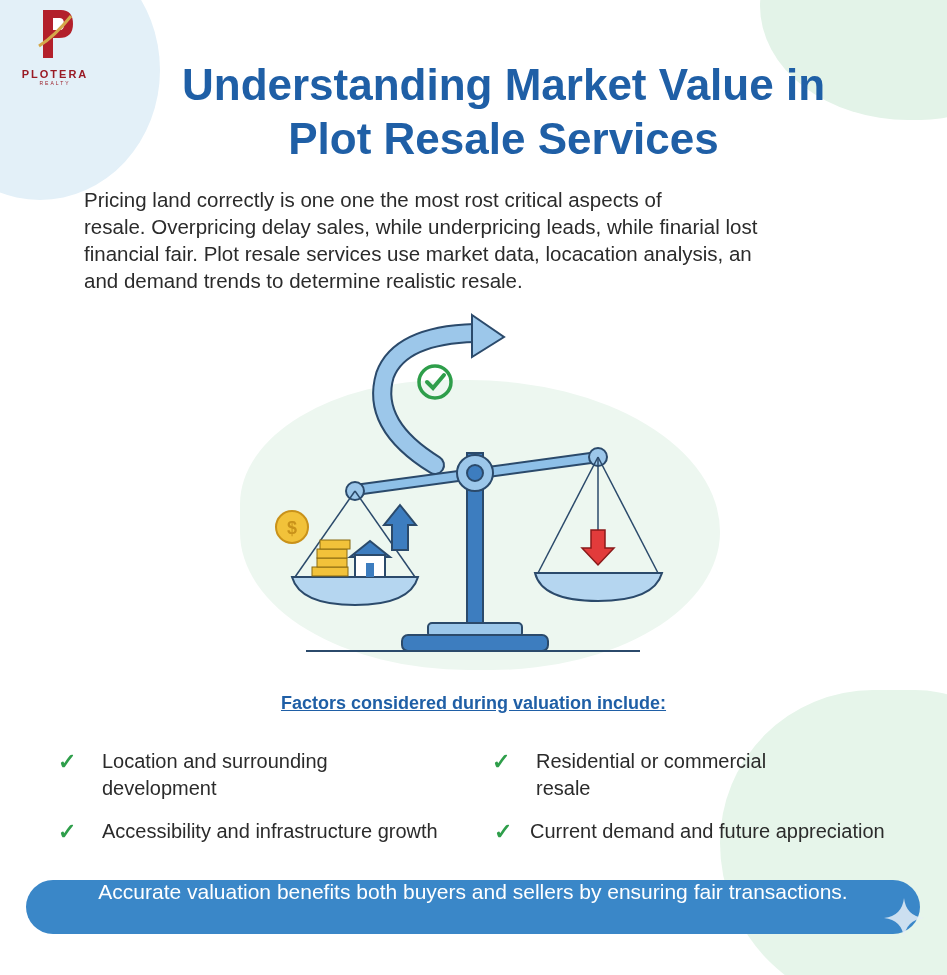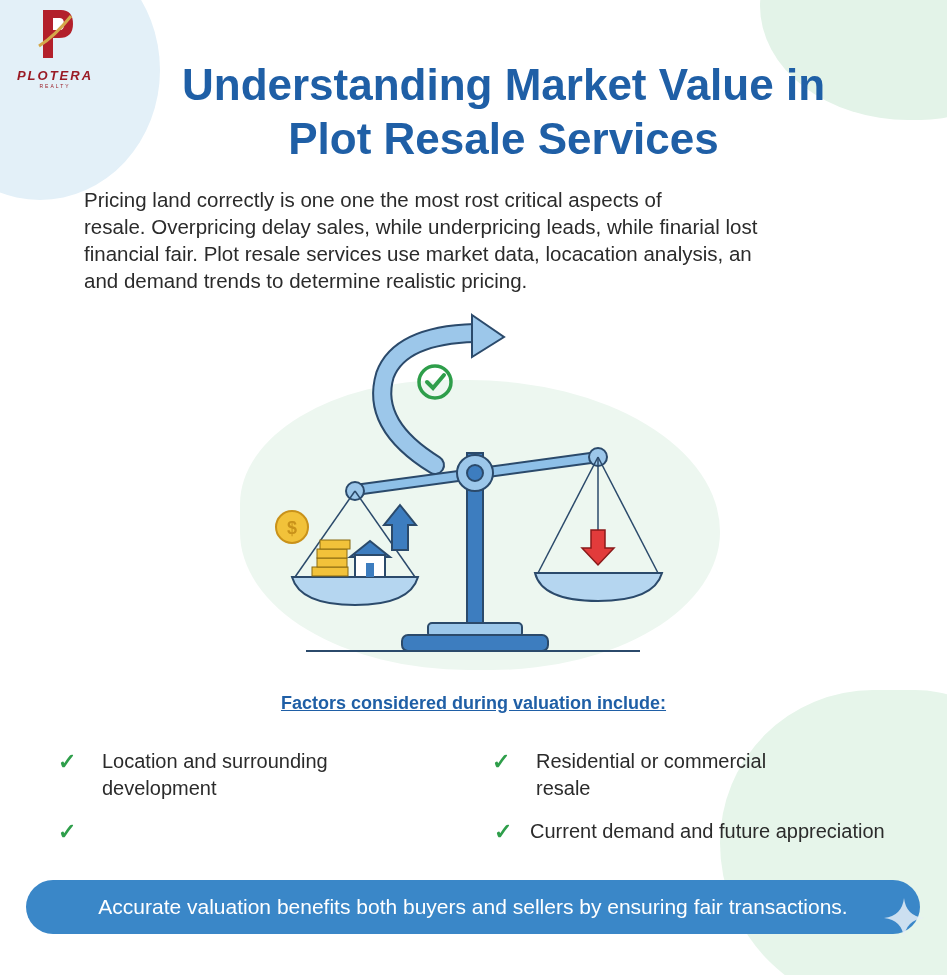--- a/index.html
+++ b/index.html
@@ -3,32 +3,32 @@
 <meta charset="utf-8">
 <style>
   html, body { margin:0; padding:0; }
   body { width:947px; height:975px; position:relative; overflow:hidden; background:#ffffff; font-family:"Liberation Sans", sans-serif; }
   .blob { position:absolute; border-radius:50%; }
   .blob-tl { left:-80px; top:-60px; width:240px; height:260px; background:#e3f0f8; }
   .blob-tr { left:760px; top:-80px; width:260px; height:200px; background:#e3f3e8; border-radius:45% 55% 40% 60%; }
   .blob-br { left:720px; top:690px; width:320px; height:320px; background:#e6f5ea; border-radius:55% 45% 40% 60%; }
   .blob-mid { left:240px; top:380px; width:480px; height:290px; background:#edf7f0; border-radius:45% 55% 50% 50%; }
   .logo { position:absolute; left:10px; top:6px; width:90px; text-align:center; }
-  .logo-name { font-weight:bold; font-size:13px; letter-spacing:2px; color:#9a1b25; margin-top:2px;font-style:italic; }
+  .logo-name { font-weight:bold; font-size:11px; letter-spacing:2px; color:#9a1b25; margin-top:2px; }
   .logo-sub { font-size:5px; letter-spacing:2px; color:#9a1b25; }
   .title { position:absolute; left:0; width:947px; top:58px; text-align:center; font-family:"Liberation Sans", sans-serif; font-weight:bold; font-size:44px; line-height:54px; color:#1f5fa6;padding-left:30px; }
   .intro { position:absolute; left:84px; top:186px; width:820px; font-size:20.5px; line-height:27px; color:#2b2b2b; }
   .intro div { white-space:nowrap; }
   .illus { position:absolute; left:260px; top:305px; width:440px; height:365px; }
   .fair { position:absolute; left:415px; top:362px; display:flex; align-items:center; gap:8px; }
   .fair-text { font-weight:bold; font-size:21px; color:#2e9e4a; }
   .factors-title { position:absolute; left:0; width:947px; top:693px; text-align:center; font-weight:bold; font-size:18px; color:#1f5fa6; text-decoration:underline; }
   .factor { position:absolute; display:flex; align-items:flex-start; font-size:20px; line-height:27px; color:#2b2b2b; }
   .check { color:#2e9e4a; font-weight:bold; font-size:22px; width:44px; }
-  .banner { position:absolute; left:26px; top:880px; width:894px; height:54px; border-radius:27px; background:#3a87c8; color:#ffffff; font-size:21px; display:flex; align-items:center; justify-content:center; }
+  .banner { position:absolute; left:26px; top:880px; width:894px; height:54px; border-radius:27px; background:#3a87c8; color:#ffffff; font-size:21px; display:flex; align-items:flex-start; justify-content:center; }
 </style>
 </head>
 <body>
 
 <div class="blob blob-tl"></div>
 <div class="blob blob-tr"></div>
 <div class="blob blob-br"></div>
 <div class="blob blob-mid"></div>
 
 <div class="logo">
@@ -43,21 +43,21 @@
 
 <div class="title">
   <div>Understanding Market Value in</div>
   <div>Plot Resale Services</div>
 </div>
 
 <div class="intro">
   <div>Pricing land correctly is  one one the most rost critical aspects of</div>
   <div>resale. Overpricing  delay sales, while underpricing leads, while finarial lost</div>
   <div>financial fair. Plot resale services use market data,  locacation analysis, an</div>
-  <div>and demand trends to determine realistic pricing.</div>
+  <div>and demand trends to determine realistic resale.</div>
 </div>
 
 <svg class="illus" viewBox="0 0 440 365">
 
   <g>
     <path d="M175 160 Q110 120 125 70 Q140 30 215 28" stroke="#2b4a6b" stroke-width="20" fill="none" stroke-linecap="round"></path>
     <path d="M175 160 Q110 120 125 70 Q140 30 215 28" stroke="#9cc7ea" stroke-width="16" fill="none" stroke-linecap="round"></path>
     <polygon points="212,10 244,32 212,52" fill="#9cc7ea" stroke="#2b4a6b" stroke-width="2"></polygon>
   </g>
 
@@ -122,20 +122,21 @@
 </div>
 <div class="factor" style="left:492px; top:748px;">
   <span class="check">✓</span>
   <div>
       <div>Residential or commercial</div>
       <div>resale</div>
     </div>
 </div>
 <div class="factor" style="left:58px; top:818px;">
   <span class="check">✓</span>
+  <div>Accessibility and infrastructure growth</div>
 </div>
 <div class="factor" style="left:494px; top:818px;">
   <span class="check" style="width:36px;">✓</span>
   <div>Current demand and future appreciation</div>
 </div>
 
 <div class="banner">
   <span>Accurate valuation benefits both buyers and sellers by ensuring fair transactions.</span>
 </div>
 

